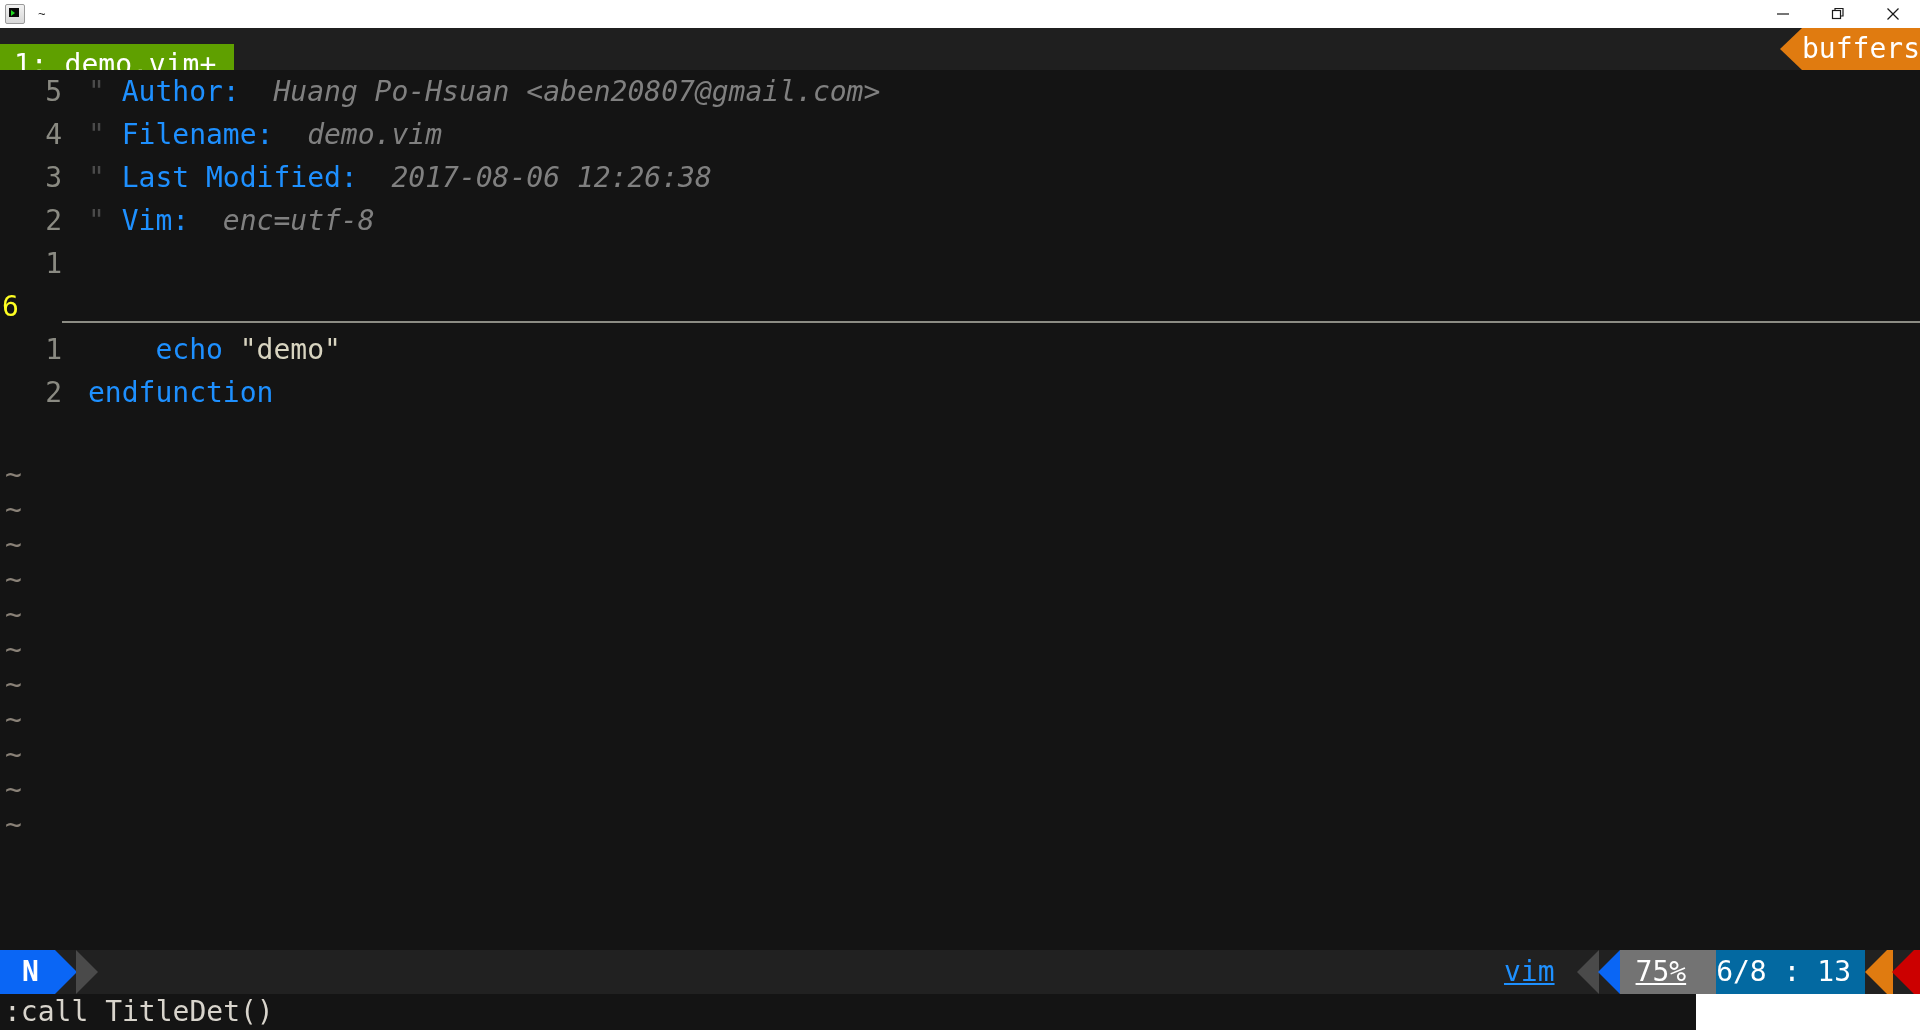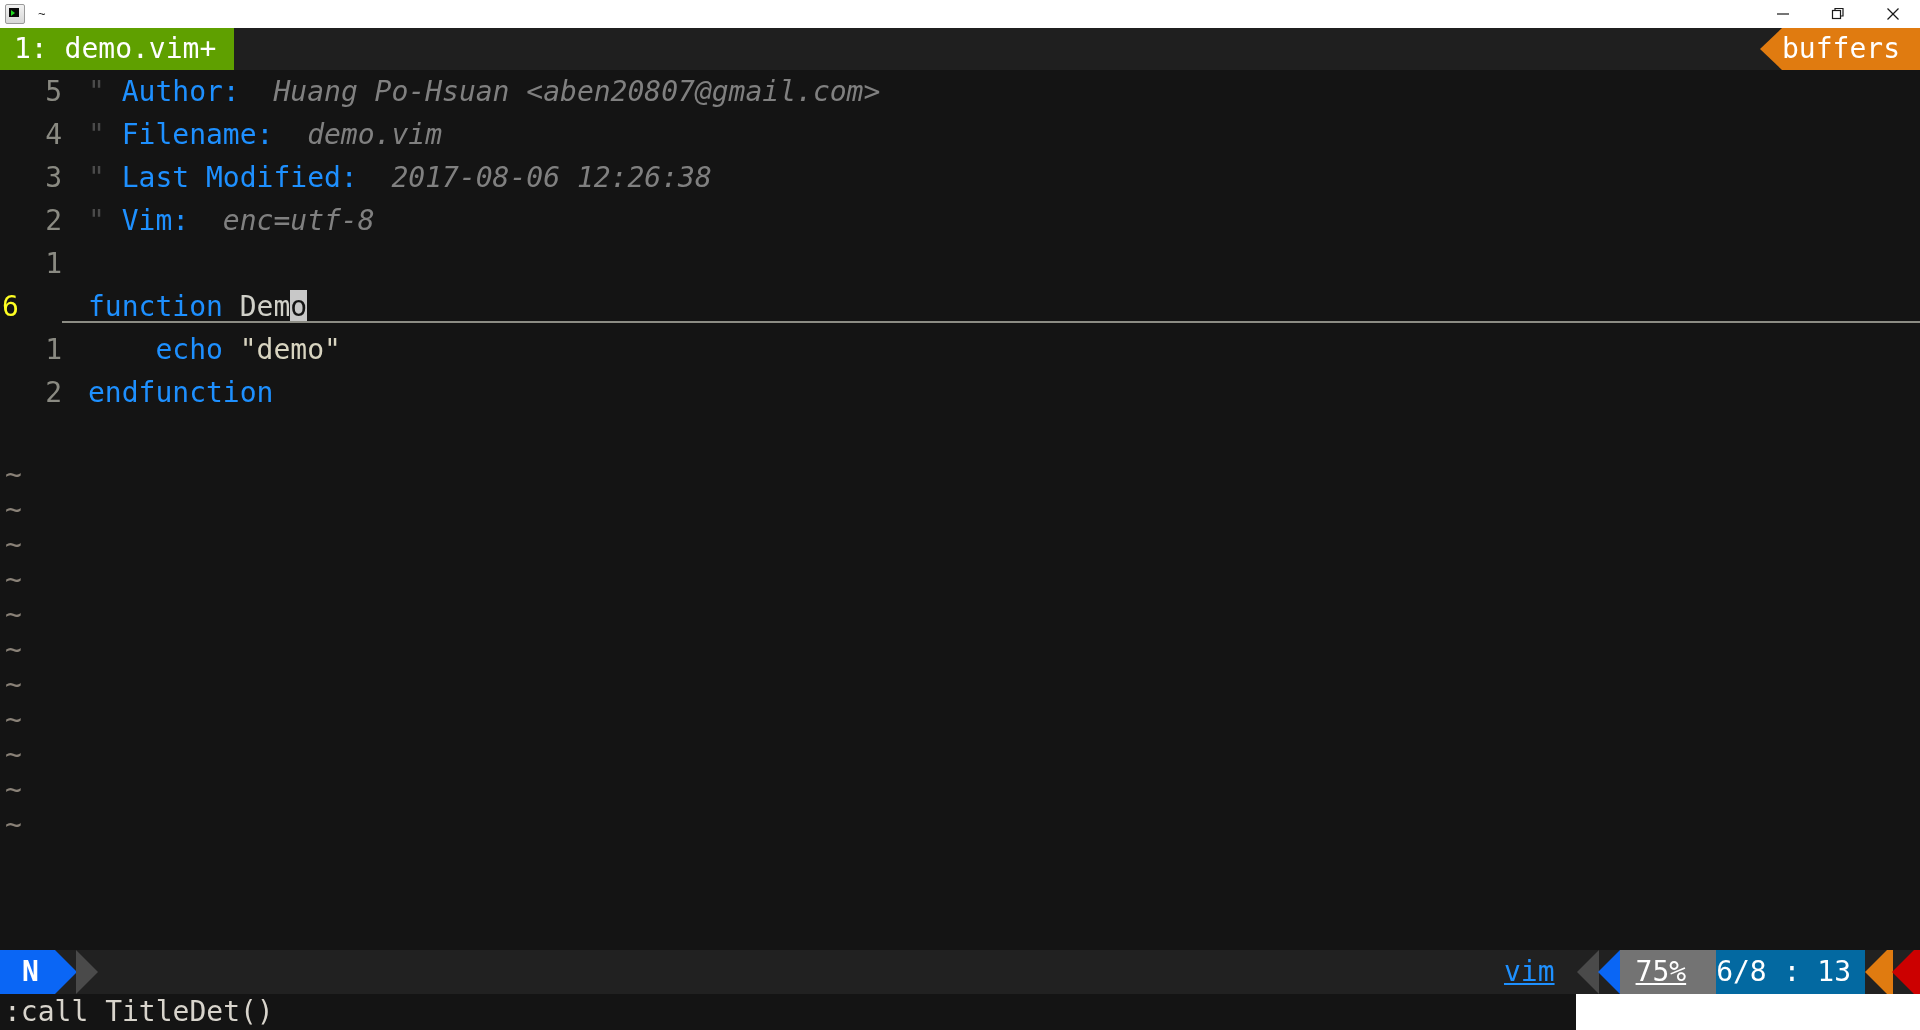--- a/index.html
+++ b/index.html
@@ -80,39 +80,39 @@
     overflow: hidden;
   }
   .tab-active {
     background: #5fa000;
     color: #ffffff;
     font-size: 28px;
     line-height: 42px;
     padding: 0 18px 0 14px;
     white-space: pre;
     letter-spacing: 0px;
+    margin-top: 16px;
   }
   .tab-spacer { flex: 1; }
   .buffers-wrap {
     display: flex;
     align-items: stretch;
     height: 42px;
   }
   .buffers-arrow {
     width: 0; height: 0;
     border-top: 21px solid transparent;
     border-bottom: 21px solid transparent;
     border-right: 22px solid #e07b10;
   }
   .buffers-label {
     background: #e07b10;
     color: #ffffff;
     font-size: 28px;
     line-height: 42px;
-    padding-right: 20px;
     white-space: pre;
   }
 
   
   .editor {
     position: absolute;
     left: 0; top: 70px;
     width: 1920px; height: 880px;
     background: #141414;
     overflow: hidden;
@@ -288,21 +288,21 @@
   .sl-red-fill {
     background: #cc0000;
     width: 6px;
     flex: none;
   }
 
   
   .cmdline {
     position: absolute;
     left: 0; top: 994px;
-    width: 1576px; height: 36px;
+    width: 1696px; height: 36px;
     background: #141414;
     color: #d8d4cc;
     font-size: 28px;
     line-height: 36px;
     padding-left: 4px;
     white-space: pre;
     box-sizing: border-box;
   }
 </style>
 </head>
@@ -341,21 +341,21 @@
   </div>
 </div>
 
 <div class="editor">
   <div id="code-lines">
       <div class="line"><div class="gutter">5</div><div class="code"><span class="cmt">" </span><span class="key">Author:</span><span class="val">  Huang Po-Hsuan &lt;aben20807@gmail.com&gt;</span></div></div>
       <div class="line"><div class="gutter">4</div><div class="code"><span class="cmt">" </span><span class="key">Filename:</span><span class="val">  demo.vim</span></div></div>
       <div class="line"><div class="gutter">3</div><div class="code"><span class="cmt">" </span><span class="key">Last Modified:</span><span class="val">  2017-08-06 12:26:38</span></div></div>
       <div class="line"><div class="gutter">2</div><div class="code"><span class="cmt">" </span><span class="key">Vim:</span><span class="val">  enc=utf-8</span></div></div>
       <div class="line"><div class="gutter">1</div><div class="code"></div></div>
-      <div class="line cursorline"><div class="gutter gutter-cur">6</div><div class="code"><span class="kw">function</span><span class="ident"> Dem</span><span class="cursorblk">o</span></div></div>
+      <div class="line cursorline"><div class="gutter gutter-cur">6</div></div>
       <div class="line"><div class="gutter">1</div><div class="code"><span class="kw">    echo</span><span class="str"> "demo"</span></div></div>
       <div class="line"><div class="gutter">2</div><div class="code"><span class="kw">endfunction</span></div></div>
     </div>
   <div class="tildes" id="tilde-rows">
       <div class="tline tilde">~</div>
       <div class="tline tilde">~</div>
       <div class="tline tilde">~</div>
       <div class="tline tilde">~</div>
       <div class="tline tilde">~</div>
       <div class="tline tilde">~</div>

